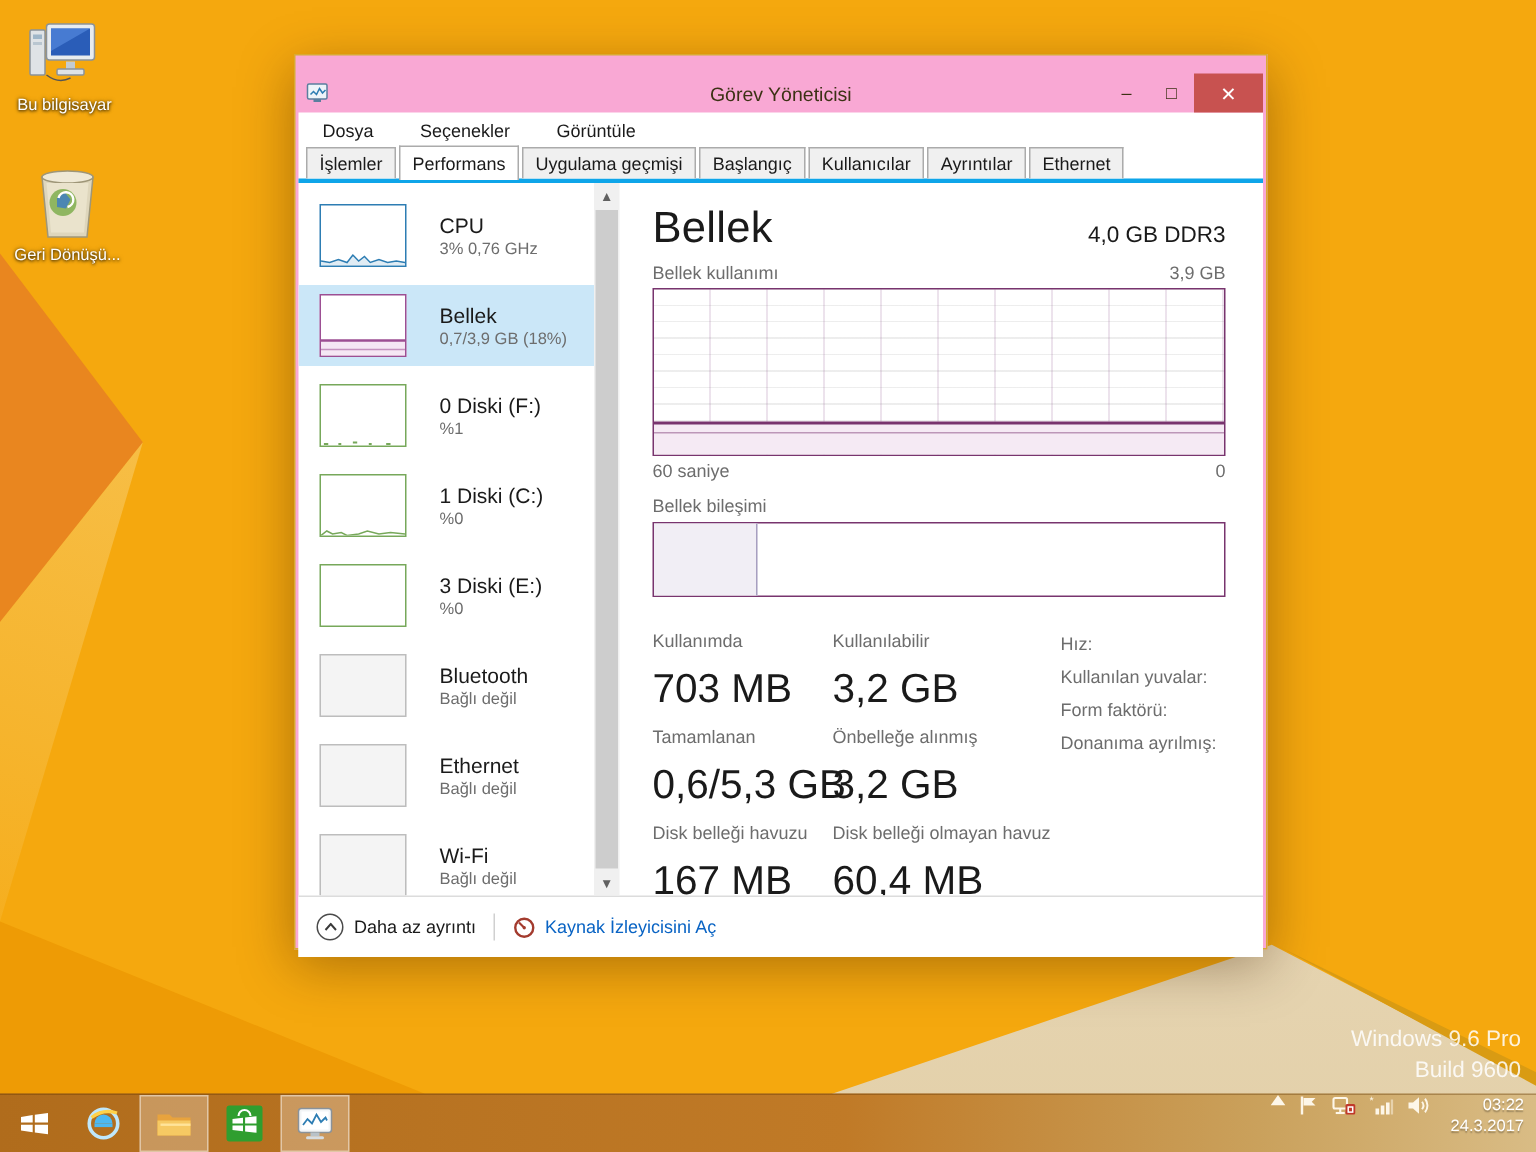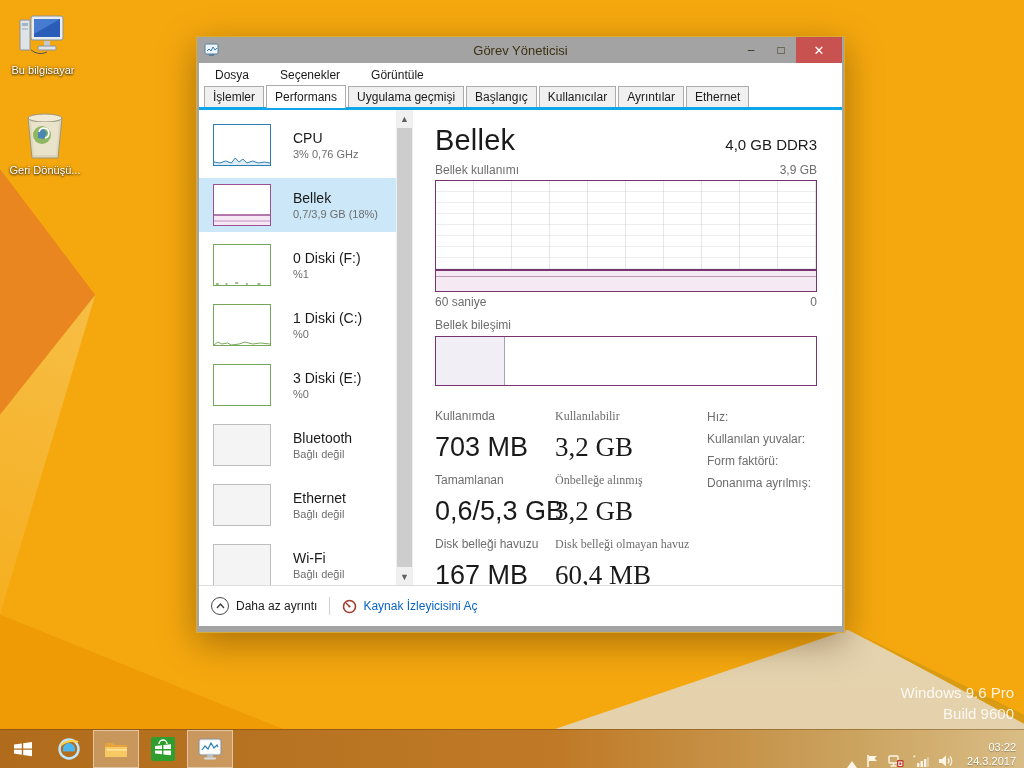--- a/index.html
+++ b/index.html
@@ -22,22 +22,22 @@
     text-shadow:0 1px 2px rgba(0,0,0,.8),0 0 3px rgba(0,0,0,.5);}
   .di-computer{left:4px;top:10px;}
   .di-recycle{left:6px;top:108px;}
 
   
   .watermark{position:absolute;right:10px;bottom:44px;text-align:right;
     color:rgba(255,255,255,.85);font-size:15px;line-height:21px;}
 
   
   .win{position:absolute;left:196px;top:36px;width:649px;height:597px;
-    background:#a3a3a3;border:1px solid #d8ab33;box-sizing:border-box;
-    box-shadow:0 10px 34px rgba(60,30,0,.4);padding:0 2px 8px 2px;}
+    background:#f9a8d4;border:1px solid #d8ab33;box-sizing:border-box;
+    box-shadow:0 10px 34px rgba(60,30,0,.4);padding:12px 2px 8px 2px;}
   .titlebar{height:26px;display:flex;align-items:center;position:relative;}
   .titlebar .app-ic{margin-left:5px;display:flex;}
   .title-text{position:absolute;left:0;right:0;text-align:center;
     font-size:13px;color:#3c3114;}
   .cap-btns{margin-left:auto;display:flex;height:100%;z-index:2;}
   .cap{width:30px;height:100%;display:flex;align-items:center;justify-content:center;
     font-size:12px;color:#3c3114;}
   .cap.close{width:46px;background:#c85250;color:#fff;font-size:13px;}
 
   .client{background:#fff;height:563px;display:flex;flex-direction:column;}
@@ -86,21 +86,21 @@
     background:rgba(120,52,110,.45);}
   .axis-row{display:flex;justify-content:space-between;font-size:12px;color:#6d6d6d;margin-top:3px;}
   .comp-label{font-size:12px;color:#6d6d6d;margin-top:9px;margin-bottom:4px;}
   .comp-bar{position:relative;height:50px;border:1px solid #78346e;box-sizing:border-box;background:#fff;}
   .comp-used{position:absolute;left:0;top:0;bottom:0;background:#f1eef5;border-right:1px solid #a79fc0;}
 
   .stats-wrap{display:flex;margin-top:20px;}
   .stats-grid{width:260px;}
   .stat-row{display:flex;margin-bottom:9px;}
   .stat-cell{width:120px;}
-  .stat-cell.c2{width:140px;font-family:Liberation Serif, serif;}
+  .stat-cell.c2{width:140px;}
   .stat-label{font-size:12px;color:#6d6d6d;line-height:15px;white-space:nowrap;}
   .stat-value{font-size:27px;color:#1a1a1a;line-height:28px;white-space:nowrap;}
   .hw-col{margin-left:12px;}
   .hw-line{font-size:12px;color:#6d6d6d;line-height:22px;white-space:nowrap;}
 
   .footer{height:40px;border-top:1px solid #dcdcdc;display:flex;align-items:center;
     padding-left:12px;background:#fff;}
   .chev-circle{width:16px;height:16px;border:1px solid #4a4a4a;border-radius:50%;
     display:flex;align-items:center;justify-content:center;margin-right:7px;}
   .less-label{font-size:12px;color:#1a1a1a;}
@@ -108,21 +108,21 @@
   .res-link{font-size:12px;color:#0a64c4;margin-left:6px;}
 
   
   .taskbar{position:absolute;left:0;right:0;bottom:0;height:38px;
     background:linear-gradient(90deg,#b06c1c 0%,#c07a27 55%,#caa15c 82%,#d9bc85 100%);
     border-top:1px solid rgba(90,50,0,.35);display:flex;align-items:stretch;}
   .tb-btn{width:46px;display:flex;align-items:center;justify-content:center;}
   .tb-btn.open{background:rgba(255,255,255,.28);border:1px solid rgba(255,255,255,.45);
     box-sizing:border-box;margin:0 1px;}
   .tb-spacer{flex:1;}
-  .tray{display:flex;align-items:flex-end;gap:9px;padding-right:8px;}
+  .tray{display:flex;align-items:flex-start;gap:9px;padding-right:8px;}
   .tray-ic{display:flex;align-items:center;justify-content:center;}
   .clock{color:#fff;font-size:11px;text-align:right;line-height:14px;
     text-shadow:0 1px 1px rgba(0,0,0,.3);padding-left:4px;}
 </style>
 </head>
 <body>
 
 <div class="screen">
 
   <div class="facet dark-left"></div>

